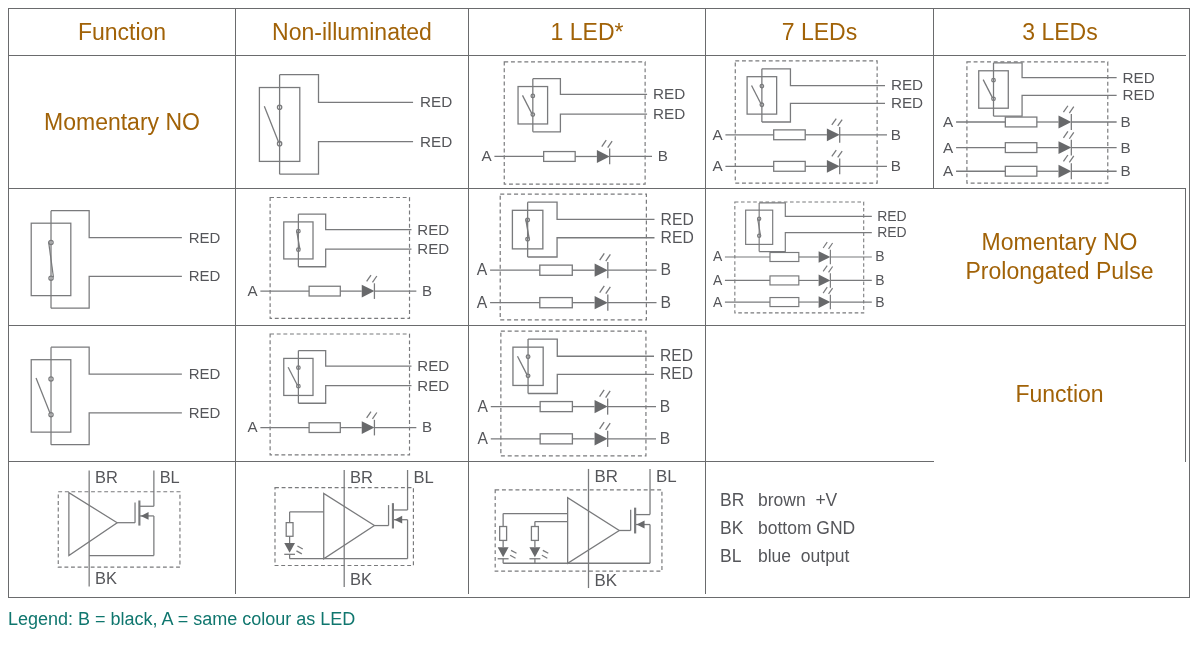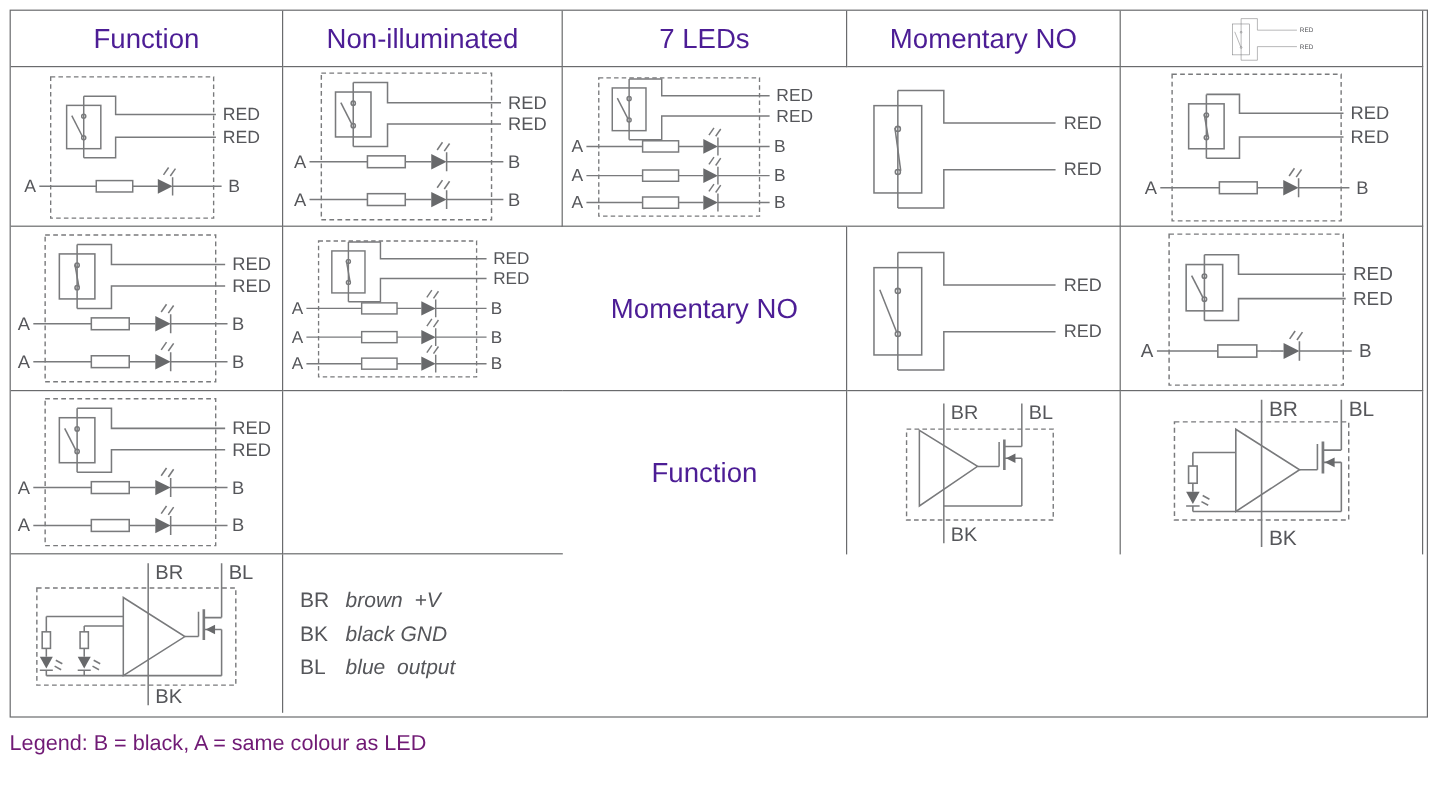--- a/index.html
+++ b/index.html
@@ -8,37 +8,37 @@
   .table{position:absolute;left:8px;top:8px;width:1182px;height:590px;
          border:1.6px solid #6a6b6d;box-sizing:border-box;
          display:grid;
          grid-template-columns:227px 233px 237px 228px 252px;
          grid-template-rows:47px 133px 137px 136px 132px;}
   .cell{border-right:1.2px solid #6a6b6d;border-bottom:1.2px solid #6a6b6d;
         box-sizing:border-box;overflow:hidden;}
   .cell.lastcol{border-right:none;}
   .cell.lastrow{border-bottom:none;}
   .hcell,.lcell{display:flex;align-items:center;justify-content:center;
-        text-align:center;font-size:23px;color:#4c1d95;line-height:1.25;}
+        text-align:center;font-size:23px;color:#a16207;line-height:1.25;}
   .lcell{flex-direction:column;}
   .diag svg{display:block;width:100%;height:100%;}
   .ln{stroke:#797a7c;stroke-width:1.3;fill:none;}
   .lnT{stroke:#797a7c;stroke-width:2.2;fill:none;}
   .dsh{stroke:#797a7c;stroke-width:1.2;fill:none;stroke-dasharray:4 2.8;}
   svg text{font-family:"Liberation Sans",sans-serif;fill:#55565a;}
   .wl{font-size:15.5px;}
   .wl.mid{text-anchor:middle;}
   .wl2{font-size:17px;}
   .legendcell{display:flex;flex-direction:column;justify-content:center;
         padding-left:14px;gap:7px;font-size:17.5px;color:#55565a;}
   .legrow{display:flex;}
   .legcode{width:38px;}
-  .legdesc{white-space:pre;font-style:italic;}
+  .legdesc{white-space:pre;}
   .footer{position:absolute;left:8px;top:606px;font-size:18px;
-        color:#701a75;line-height:26px;}
+        color:#0f766e;line-height:26px;}
 </style>
 </head>
 <body>
 
 <svg width="0" height="0" style="position:absolute" aria-hidden="true">
   <defs>
     <g id="swL-no" stroke="#797a7c" stroke-width="1.3" fill="none">
       <rect x="0" y="0" width="41" height="75"></rect>
       <line x1="20.5" y1="-13" x2="20.5" y2="88"></line>
       <circle cx="20.5" cy="20" r="2.2"></circle>
@@ -88,21 +88,27 @@
 
 <div class="table">
 
   <div class="cell hcell">
       <span>Function</span>
     </div>
   <div class="cell hcell">
       <span>Non-illuminated</span>
     </div>
   <div class="cell hcell">
+      <span>1 LED*</span>
+    </div>
+  <div class="cell hcell">
       <span>7 LEDs</span>
+    </div>
+  <div class="cell hcell lastcol">
+      <span>3 LEDs</span>
     </div>
 
   <div class="cell lcell">
     <span>Momentary NO</span>
   </div>
   <div class="cell diag">
     <svg viewBox="0 0 234 134">
       <use href="#swL-no" x="23" y="32"></use>
       <g>
         <path class="ln" d="M43.5,19 H83 V47 H179"></path>
@@ -252,20 +258,21 @@
       <text class="wl mid" x="193" y="72">B</text>
       <text class="wl mid" x="13" y="98">A</text>
       <text class="wl mid" x="193" y="98">B</text>
       <text class="wl mid" x="13" y="122">A</text>
       <text class="wl mid" x="193" y="122">B</text>
     </svg>
   </div>
 
   <div class="cell lcell">
     <span>Momentary NO</span>
+    <span>Prolongated Pulse</span>
   </div>
   <div class="cell diag">
     <svg viewBox="0 0 234 134">
       <use href="#swL-no" x="23" y="32"></use>
       <g>
         <path class="ln" d="M43.5,19 H83 V47 H179"></path>
         <path class="ln" d="M43.5,120 H83 V87 H179"></path>
       </g>
       <text class="wl" x="186" y="52">RED</text>
       <text class="wl" x="186" y="92">RED</text>
@@ -393,21 +400,21 @@
       <text class="wl2" x="122" y="125">BK</text>
     </svg>
   </div>
   <div class="cell lastcol lastrow legendcell">
     <div class="legrow">
       <span class="legcode">BR</span>
       <span class="legdesc">brown  +V</span>
     </div>
     <div class="legrow">
       <span class="legcode">BK</span>
-      <span class="legdesc">black GND</span>
+      <span class="legdesc">bottom GND</span>
     </div>
     <div class="legrow">
       <span class="legcode">BL</span>
       <span class="legdesc">blue  output</span>
     </div>
   </div>
 
 </div>
 
 <div class="footer">

